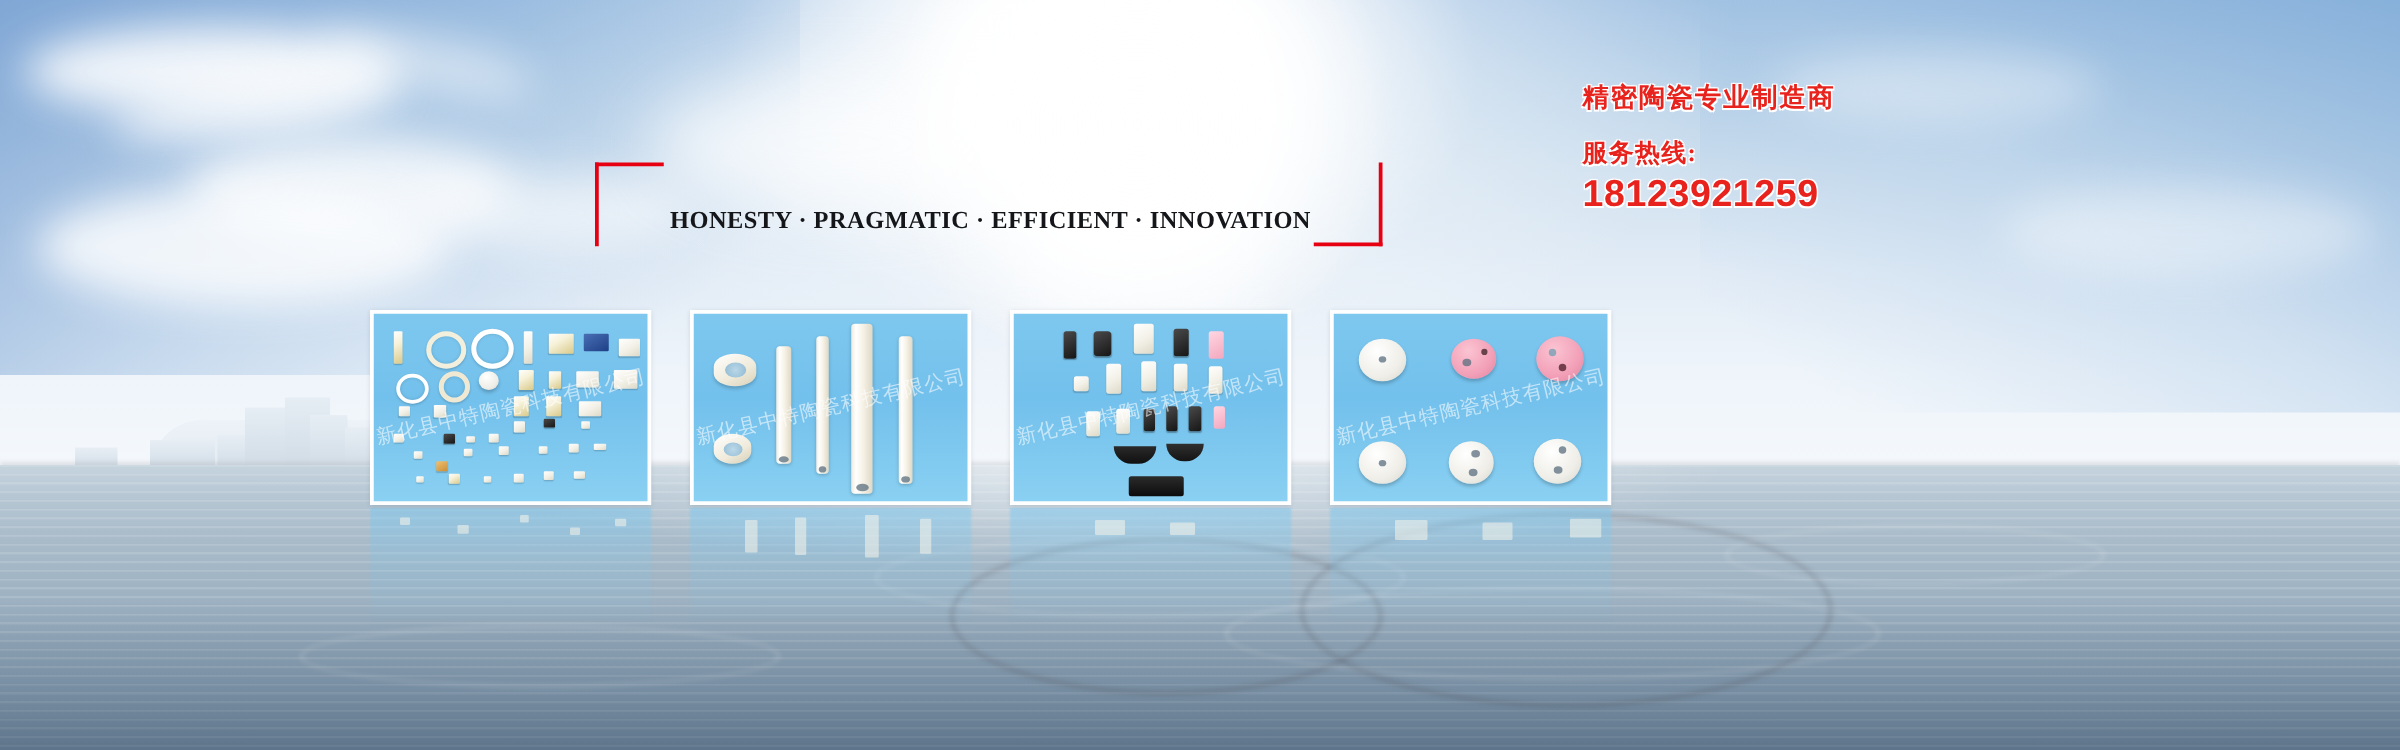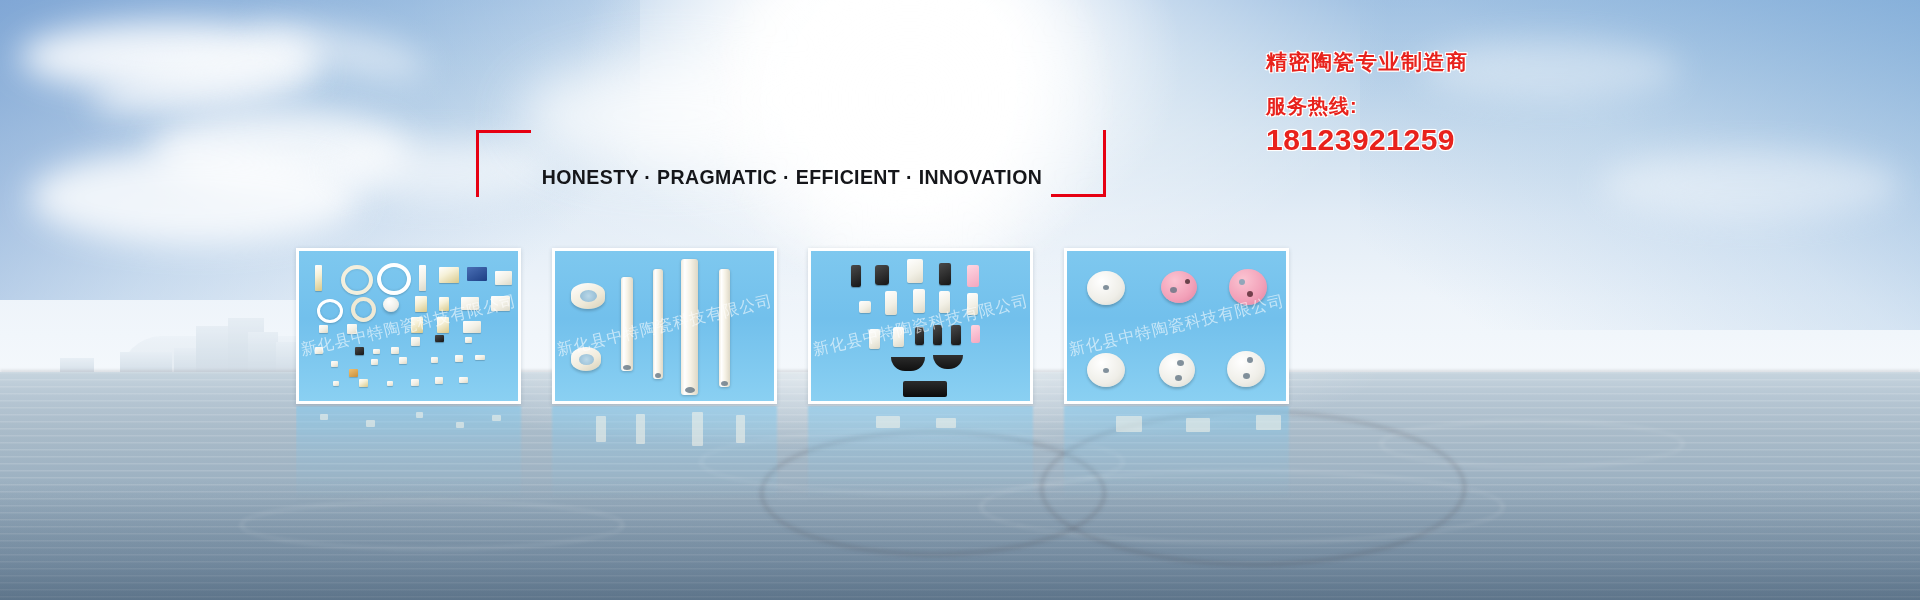--- a/index.html
+++ b/index.html
@@ -105,31 +105,31 @@
     font-size:40px;font-weight:700;letter-spacing:6px;
     color:#e60012;white-space:nowrap;
     text-shadow:
       0 0 3px #fff, 0 0 3px #fff, 0 0 5px #fff,
       1px 1px 0 #fff, -1px -1px 0 #fff, 1px -1px 0 #fff, -1px 1px 0 #fff;
   }
   .slogan-en{
     position:absolute;left:60px;top:54px;width:512px;
     text-align:center;
     font-size:19.5px;font-weight:700;letter-spacing:.4px;
-    color:#15161a;white-space:nowrap;
-  }
-
-  
-  .contact{position:absolute;left:1266px;top:48px;width:420px;}
+    color:#15161a;white-space:nowrap;font-family:Liberation Serif, serif;
+  }
+
+  
+  .contact{position:absolute;left:1266px;top:64px;width:420px;}
   .contact-line{
     color:#e8221c;font-weight:700;white-space:nowrap;
     text-shadow:0 0 2px #fff,0 0 2px #fff,1px 1px 0 #fff,-1px -1px 0 #fff,1px -1px 0 #fff,-1px 1px 0 #fff;
   }
   .c-title{font-size:21px;letter-spacing:1.5px;}
-  .c-label{font-size:20px;margin-top:17px;letter-spacing:1px;}
+  .c-label{font-size:20px;margin-top:17px;letter-spacing:1px;font-family:Liberation Serif, serif;}
   .c-phone{font-size:30px;margin-top:3px;letter-spacing:.5px;font-weight:700;}
 
   
   .panels{position:absolute;left:296px;top:248px;width:1230px;height:156px;}
   .panel{
     position:absolute;top:0;width:225px;height:156px;
     background:#ffffff;
     padding:3px;
     box-sizing:border-box;
     box-shadow:0 1px 4px rgba(40,60,80,.18);

